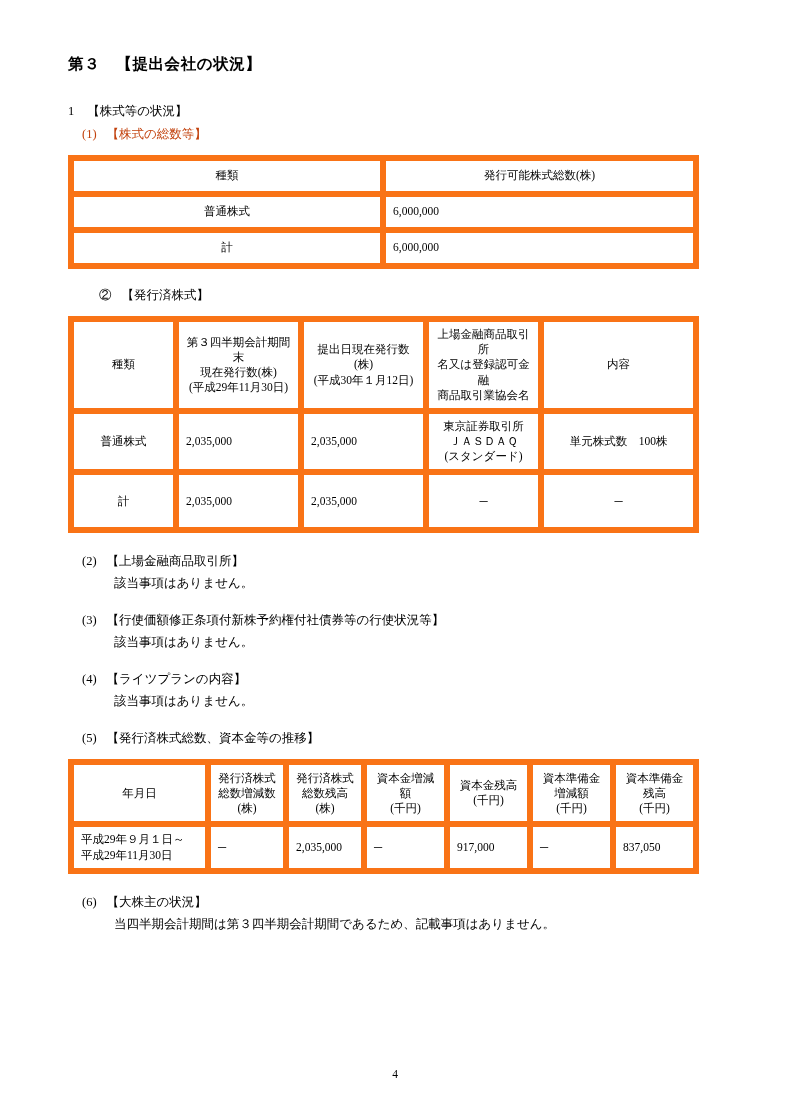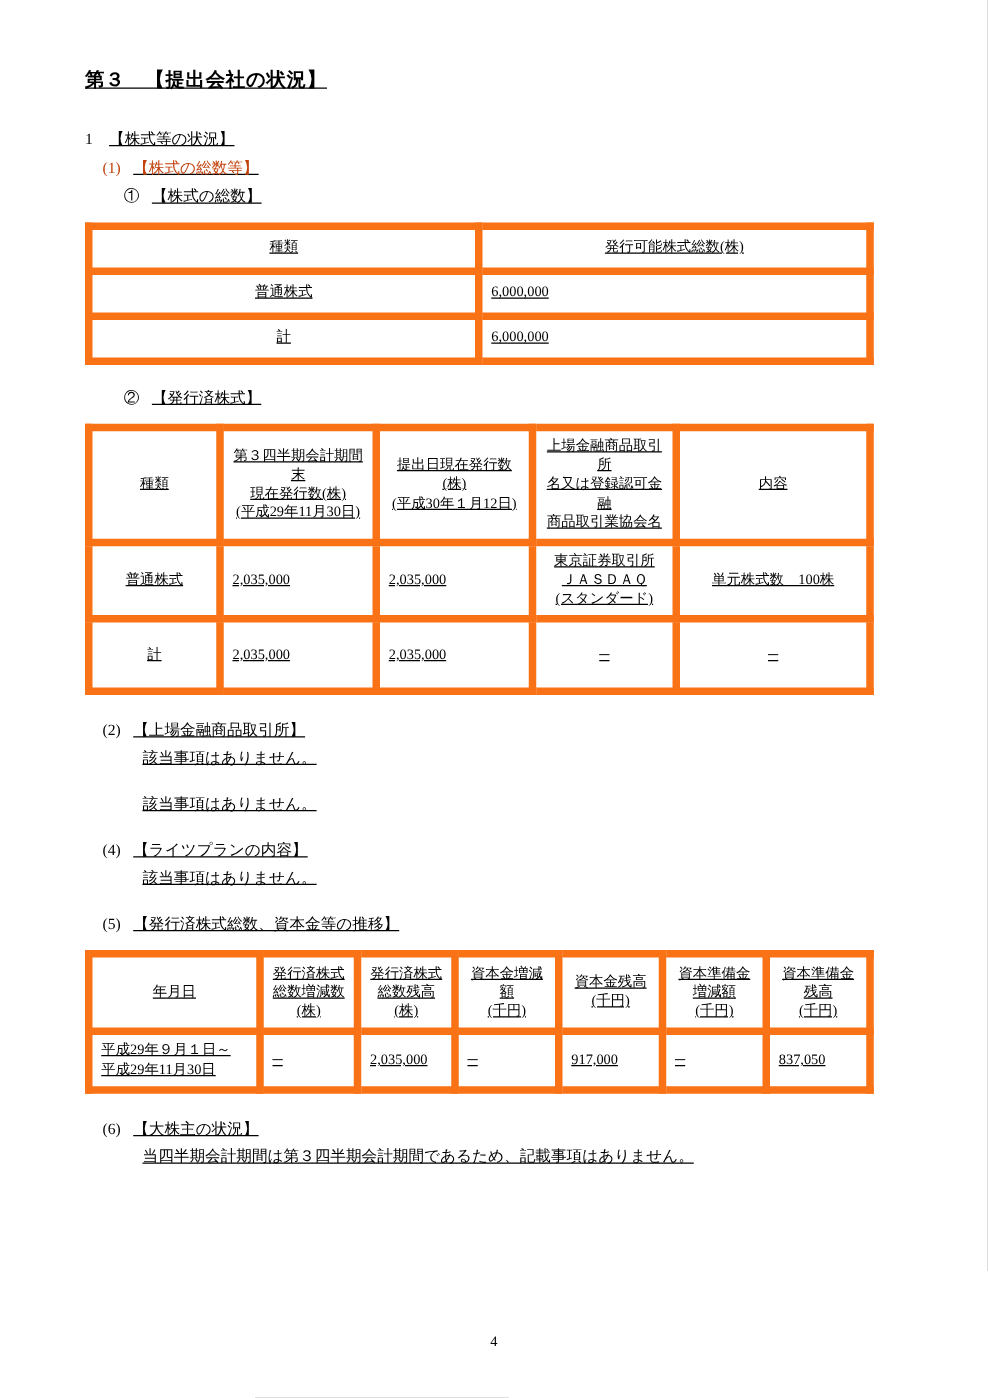--- a/index.html
+++ b/index.html
@@ -21,21 +21,20 @@
     box-sizing: border-box;
     overflow: hidden;
   }
   .content {
     position: absolute;
     left: 0;
     top: 0;
     width: 656px;
     padding: 48px 72px 0 68px;
     box-sizing: border-box;
-    text-decoration: underline;
   }
 
   
   .doc-title {
     font-size: 15.5px;
     font-weight: bold;
     letter-spacing: 0.6px;
     margin: 6px 0 0 0;
     color: #000;
   }
@@ -139,23 +138,20 @@
     <div class="doc-title">第３　【提出会社の状況】</div>
 
     <div class="lvl1">
       <span class="num-lbl">1</span><span class="gap-md"></span><span>【株式等の状況】</span>
     </div>
 
     <div class="lvl2">
       <span class="num-lbl">(1)</span><span class="gap-sm"></span><span>【株式の総数等】</span>
     </div>
 
-    <div class="lvl3">
-      <span class="num-lbl">①</span><span class="gap-sm"></span><span>【株式の総数】</span>
-    </div>
 
     <table class="doc-table" id="table-shares-total">
       <colgroup>
         <col style="width:312px">
         <col style="width:313px">
       </colgroup>
       <tbody>
         <tr>
           <td class="c-center">
             <div class="cell-pad">種類</div>
@@ -258,20 +254,23 @@
     </table>
 
     <div class="sec-block">
       <div class="sec-head">
         <span class="num-lbl">(2)</span><span class="gap-sm"></span><span>【上場金融商品取引所】</span>
       </div>
       <div class="sec-body">該当事項はありません。</div>
     </div>
 
     <div class="sec-block">
+      <div class="sec-head">
+        <span class="num-lbl">(3)</span><span class="gap-sm"></span><span>【行使価額修正条項付新株予約権付社債券等の行使状況等】</span>
+      </div>
       <div class="sec-body">該当事項はありません。</div>
     </div>
 
     <div class="sec-block">
       <div class="sec-head">
         <span class="num-lbl">(4)</span><span class="gap-sm"></span><span>【ライツプランの内容】</span>
       </div>
       <div class="sec-body">該当事項はありません。</div>
     </div>
 

